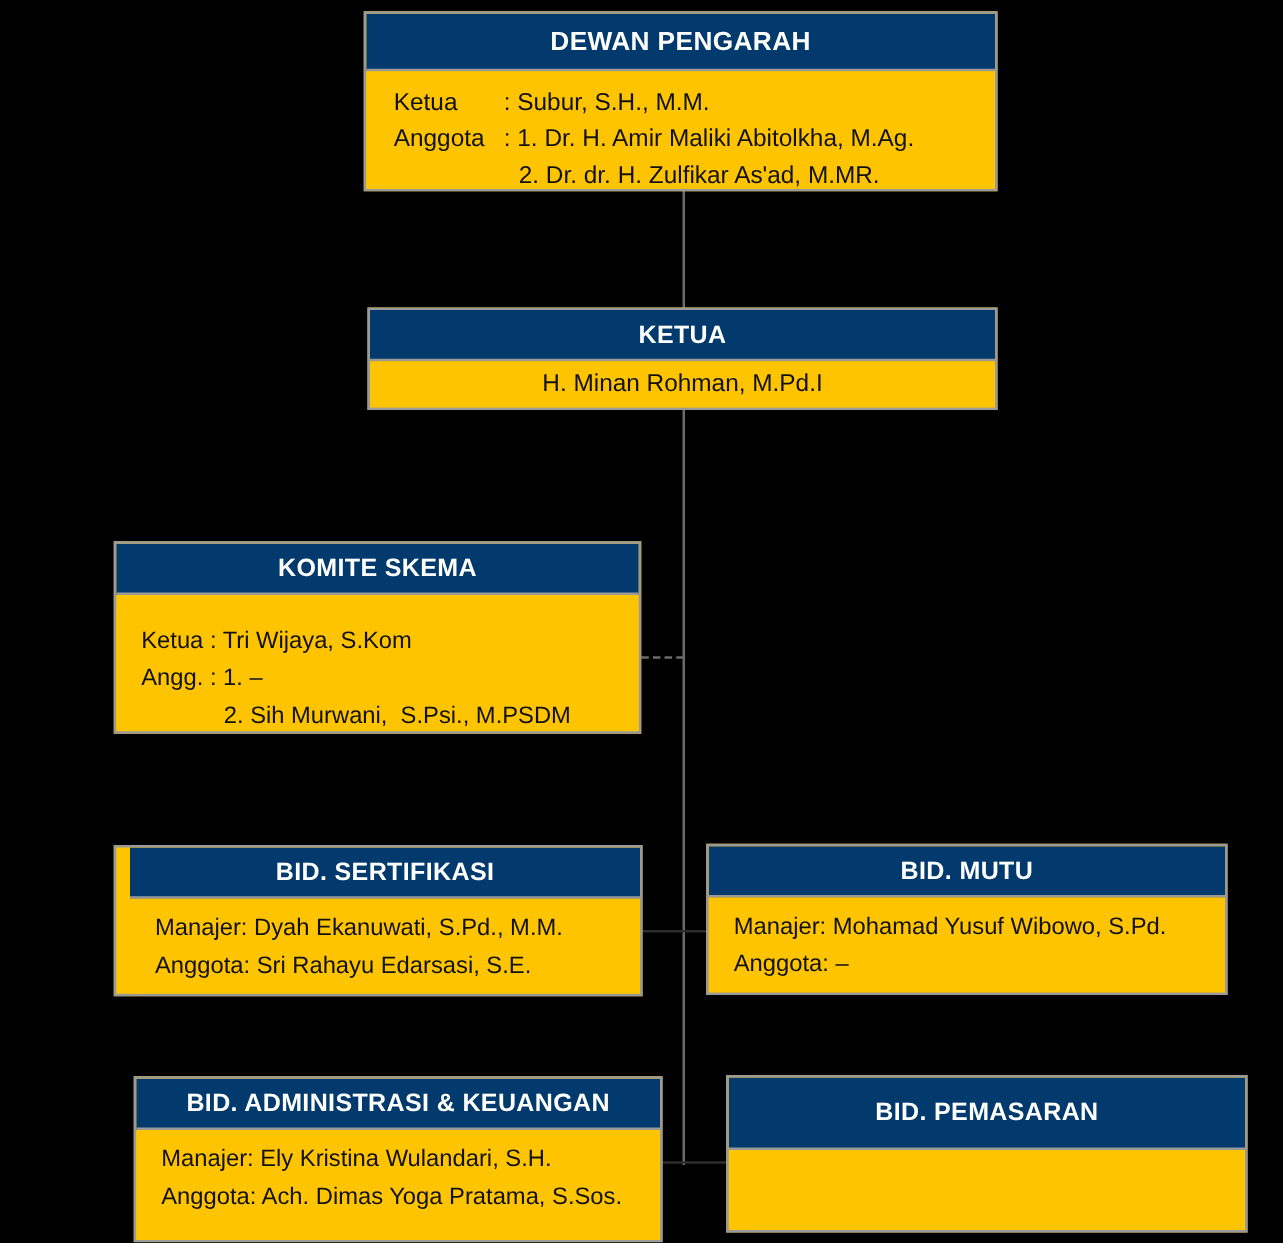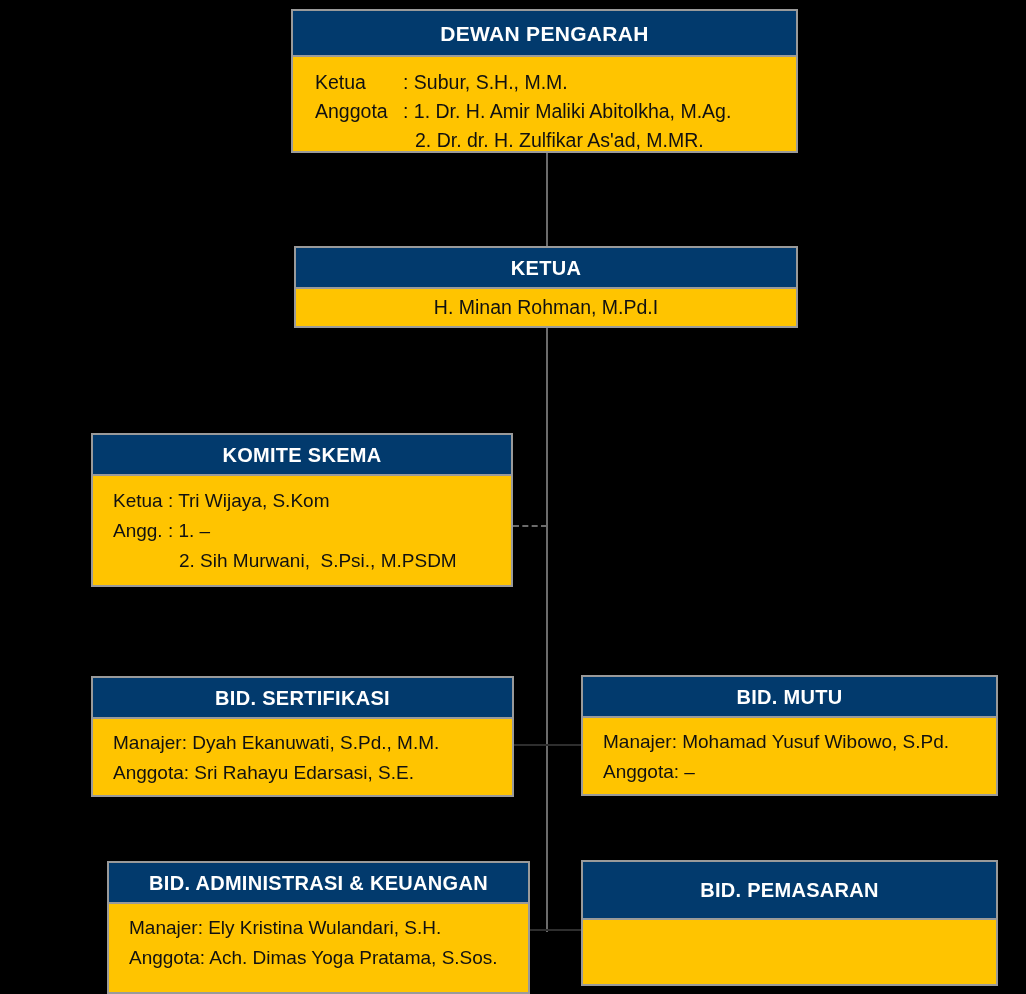--- a/index.html
+++ b/index.html
@@ -80,30 +80,30 @@
   
   #box-dewan-pengarah { left: 259px; top: 9px;  width: 507px; height: 144px; }
   #box-dewan-pengarah .box-header { height: 46px; font-size: 21px; }
   #box-dewan-pengarah .box-body   { padding: 11px 0 0 22px; font-size: 19.5px; line-height: 29px; }
   #box-dewan-pengarah .lbl { display: inline-block; width: 88px; }
 
   #box-ketua { left: 262px; top: 246px; width: 504px; height: 82px; }
   #box-ketua .box-header { height: 41px; font-size: 20px; }
   #box-ketua .box-body   { font-size: 19.5px; line-height: 37px; text-align: center; }
 
-  #box-komite-skema { left: 59px; top: 433px; width: 422px; height: 154px; }
+  #box-komite-skema { left: 59px; top: 433px; width: 422px; height: 154px; gap: 12px; }
   #box-komite-skema .box-header { height: 41px; font-size: 20px; }
   #box-komite-skema .box-body   { padding: 10px 0 0 20px; font-size: 19px; line-height: 30px; }
   #box-komite-skema .indent { padding-left: 66px; }
 
-  #box-bid-sertifikasi { left: 59px; top: 676px; width: 423px; height: 121px; }
+  #box-bid-sertifikasi { left: 59px; top: 676px; width: 423px; height: 121px; padding-left: 11px; }
   #box-bid-sertifikasi .box-header { height: 41px; font-size: 20px; }
   #box-bid-sertifikasi .box-body   { padding: 9px 0 0 20px; font-size: 19px; line-height: 30px; }
 
-  #box-bid-mutu { left: 549px; top: 675px; width: 417px; height: 121px; }
+  #box-bid-mutu { left: 533px; top: 675px; width: 417px; height: 121px; }
   #box-bid-mutu .box-header { height: 41px; font-size: 20px; }
   #box-bid-mutu .box-body   { padding: 9px 0 16px 20px; font-size: 19px; line-height: 30px; }
 
   #box-bid-administrasi { left: 75px; top: 861px; width: 423px; height: 133px; }
   #box-bid-administrasi .box-header { height: 41px; font-size: 20px; }
   #box-bid-administrasi .box-body   { padding: 9px 0 0 20px; font-size: 19px; line-height: 30px; }
 
   #box-bid-pemasaran { left: 549px; top: 860px; width: 417px; height: 126px; }
   #box-bid-pemasaran .box-header { height: 58px; font-size: 20px; }
   #box-bid-pemasaran .box-body   { padding: 9px 0 0 20px; font-size: 19px; line-height: 30px; }

